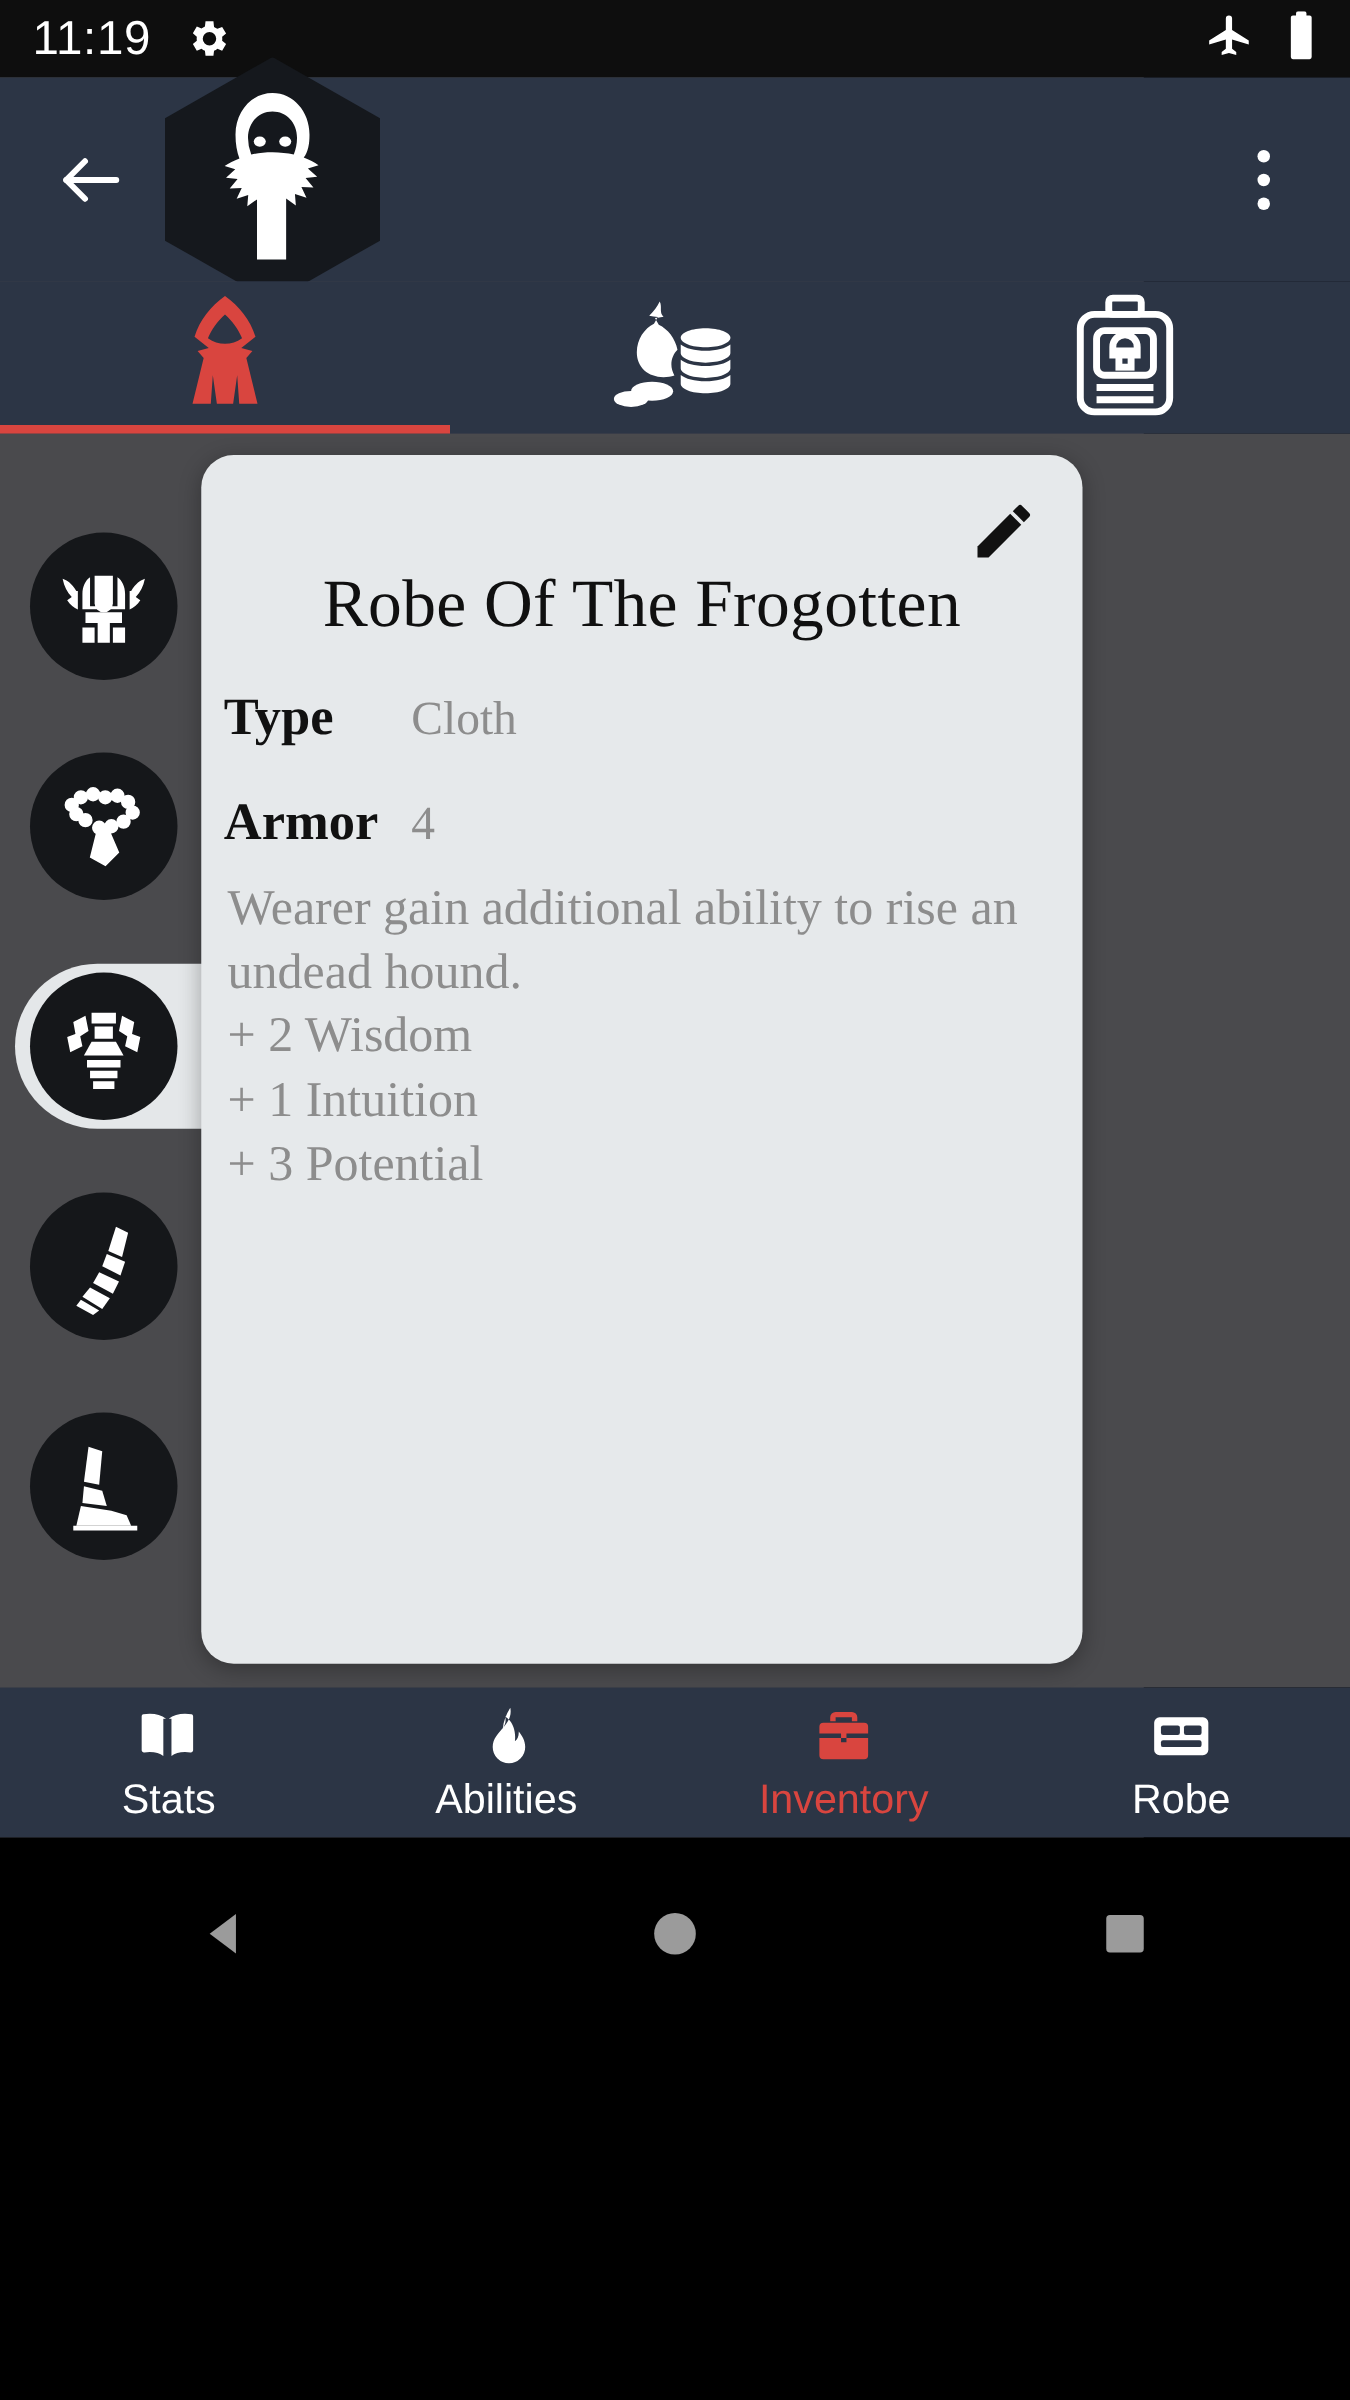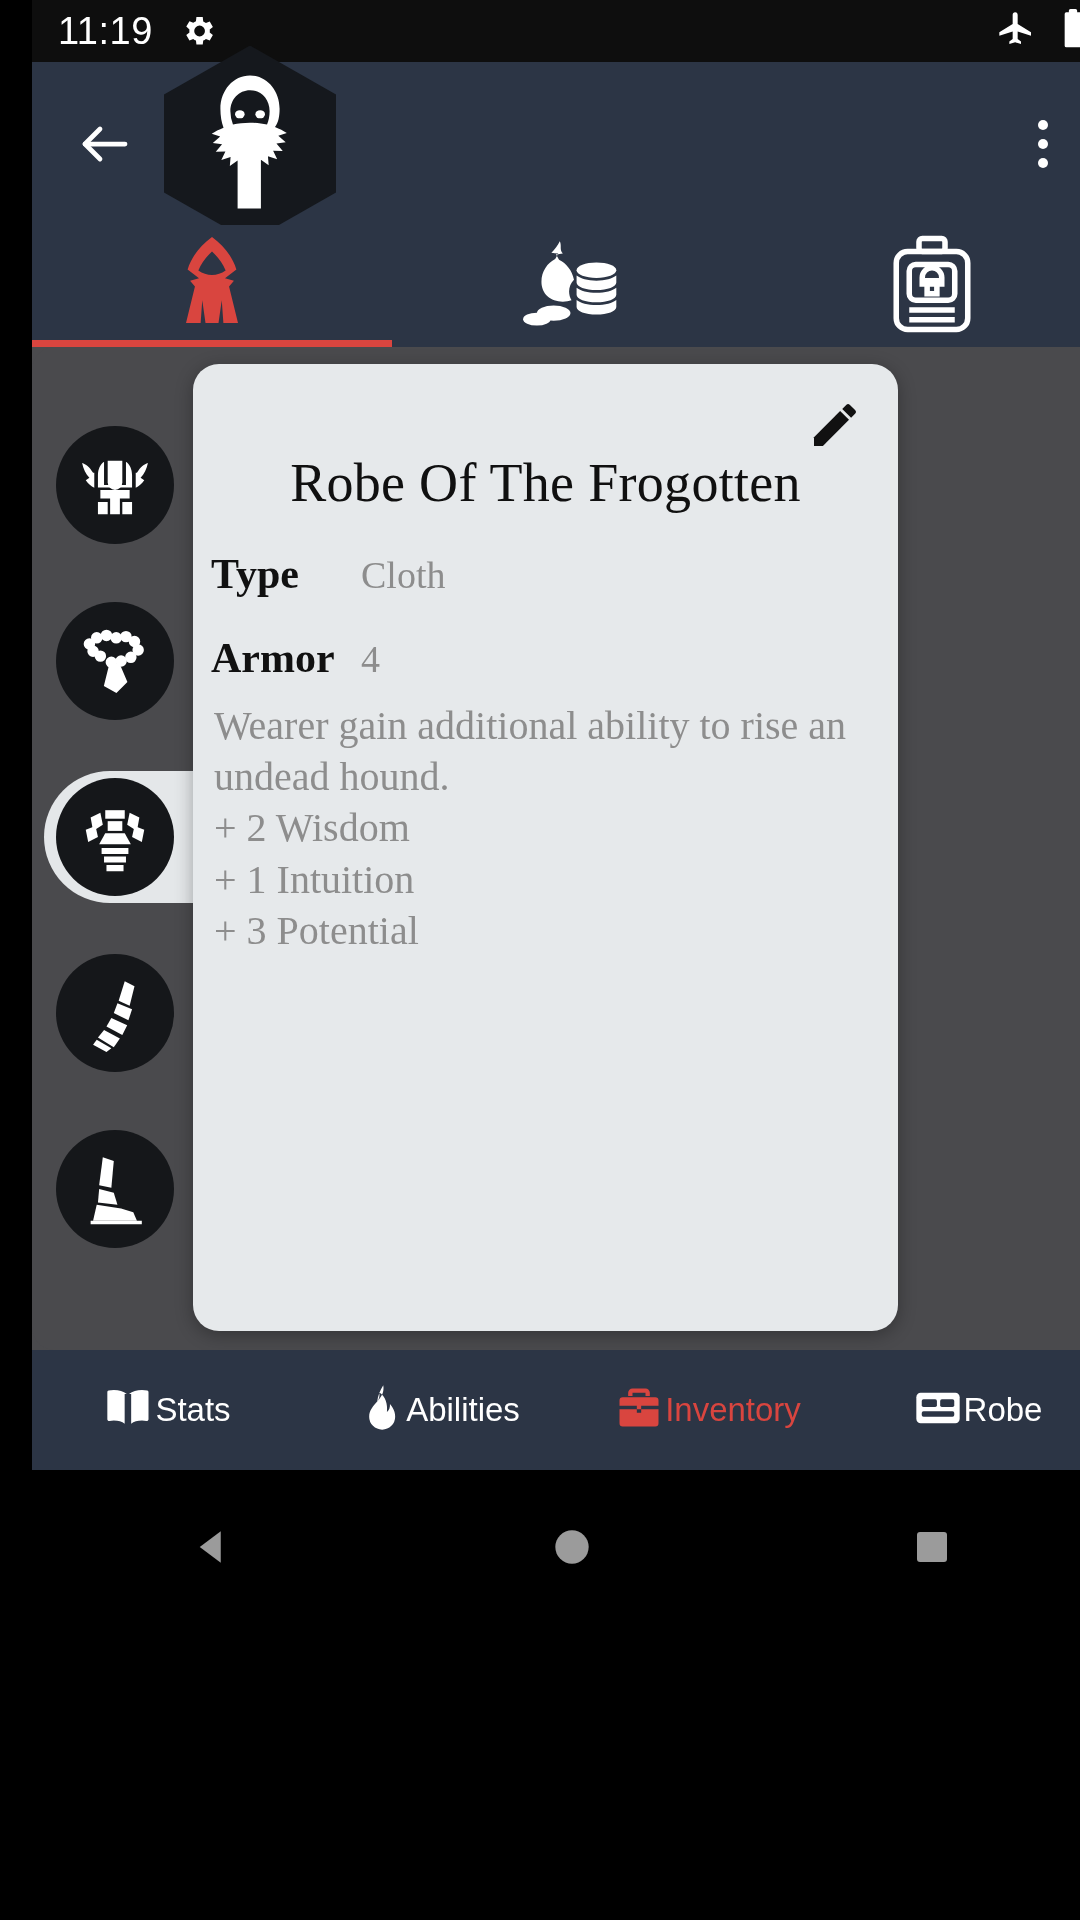--- a/index.html
+++ b/index.html
@@ -2,21 +2,21 @@
 <html><head>
 <meta charset="utf-8">
 <style>
   * { margin:0; padding:0; box-sizing:border-box; }
   html,body { width:1080px; height:1920px; }
   body {
     font-family:"Liberation Serif", serif;
     background:#000;
     overflow:hidden;
   }
-  .phone { position:relative; width:915px; height:1920px; background:#4a4a4d;margin-left:32px; }
+  .phone { position:relative; width:915px; height:1920px; background:#4a4a4d; }
 
   
   .statusbar {
     position:absolute; top:0; left:0; width:1080px; height:62px;
     background:#0e0e0e; display:flex; align-items:center;
     padding:0 26px; color:#fff;
   }
   .status-time {
     font-family:"Liberation Sans", sans-serif;
     font-size:38px; letter-spacing:0.5px;
@@ -53,21 +53,21 @@
 
   
   .tabbar {
     position:absolute; top:225px; left:0; width:1080px; height:122px;
     background:#2c3545; display:flex;
   }
   .tab { flex:1; display:flex; align-items:center; justify-content:center; position:relative; cursor:pointer; }
   .tab-underline { position:absolute; bottom:0; left:0; width:100%; height:7px; background:#d9453f; }
 
   
-  .content { position:absolute; top:347px; left:0; width:1080px; height:1003px; background:#4a4a4d;border-radius:23px; }
+  .content { position:absolute; top:347px; left:0; width:1080px; height:1003px; background:#4a4a4d; }
 
   .slotcol {
     position:absolute; top:0; left:0; width:200px; height:1003px;
     display:flex; flex-direction:column; align-items:flex-start;
     padding-top:72px; gap:44px;
   }
   .slot {
     width:200px; height:132px; display:flex; align-items:center;
     padding-left:24px; position:relative; cursor:pointer;
   }
@@ -106,21 +106,21 @@
     padding:0 32px 0 21px; margin-top:18px;
   }
   .effects-body .bonus { display:block; }
 
   
   .bottomnav {
     position:absolute; top:1350px; left:0; width:1080px; height:120px;
     background:#2c3545; display:flex;
   }
   .navitem {
-    flex:1; display:flex; flex-direction:row; align-items:center; justify-content:center;
+    flex:1; display:flex; flex-direction:column; align-items:center; justify-content:center;
     color:#ffffff; cursor:pointer;
   }
   .navitem.active { color:#d9453f; }
   .navlabel { font-family:"Liberation Sans", sans-serif; font-size:33px; }
 
   
   .sysnav {
     position:absolute; top:1470px; left:0; width:1080px; height:450px;
     background:#000; display:flex; align-items:flex-start; justify-content:space-around;
     padding-top:42px;

